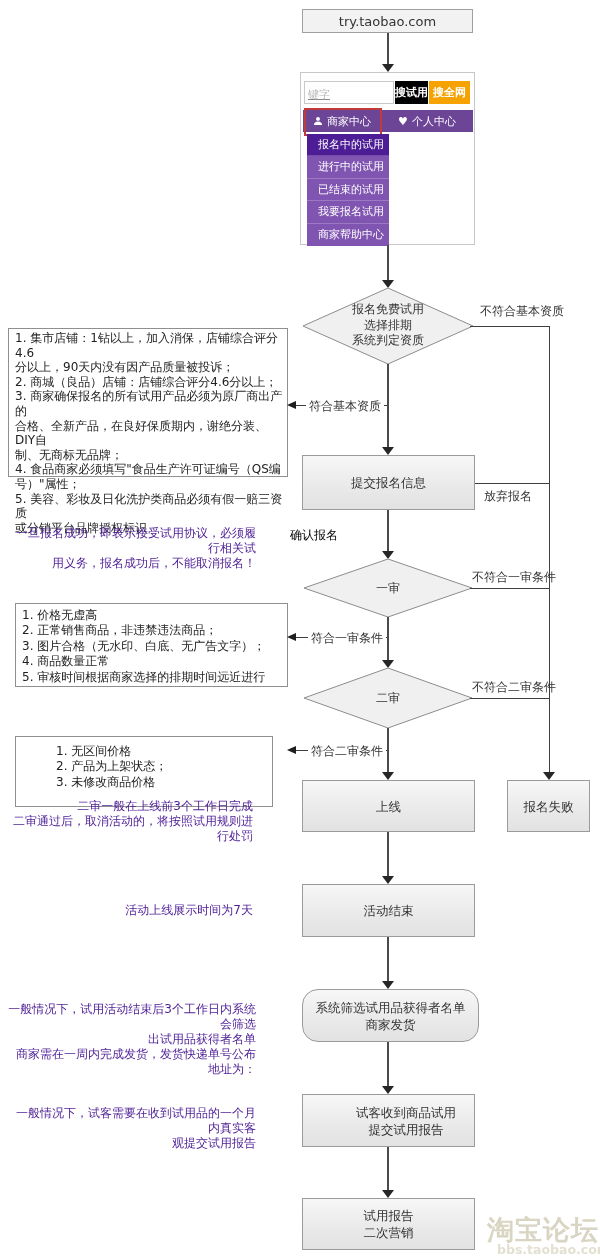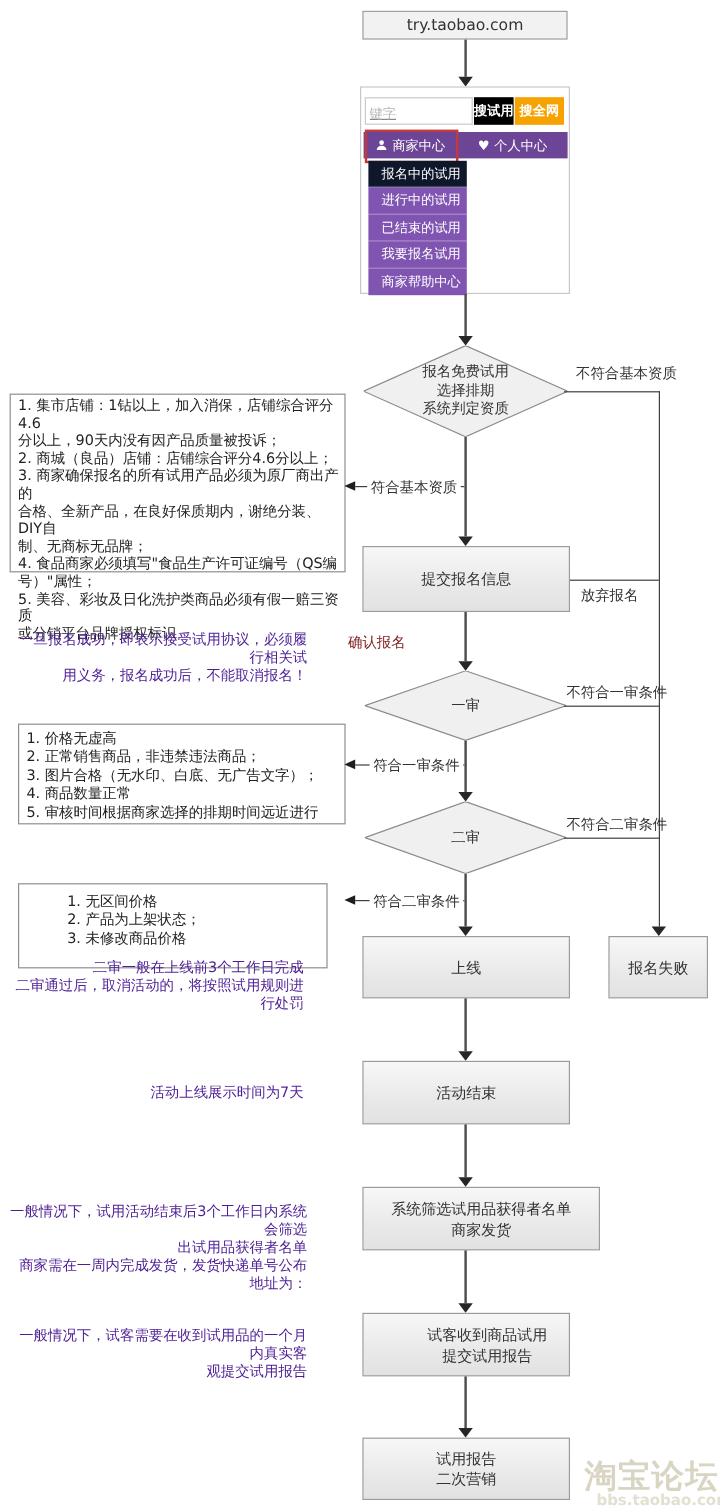--- a/index.html
+++ b/index.html
@@ -29,21 +29,21 @@
 
   
   .vline{position:absolute;width:2px;background:#4b4b4b;}
   .vline-thin{position:absolute;width:1px;background:#3f3f3f;}
   .hline{position:absolute;height:1px;background:#3f3f3f;}
   .ahead-down{position:absolute;width:0;height:0;border-left:6px solid transparent;border-right:6px solid transparent;border-top:8px solid #262626;}
   .ahead-left{position:absolute;width:0;height:0;border-top:4px solid transparent;border-bottom:4px solid transparent;border-right:9px solid #1e1e1e;}
 
   .blabel{position:absolute;font-size:12px;color:#333;white-space:nowrap;}
   .blabel.onwhite{background:#fff;padding:0 3px;}
-  .confirm-label{position:absolute;font-size:12px;color:#7f1d1d;text-align:right;}
+  .confirm-label{position:absolute;font-size:12px;color:#000000;text-align:right;}
 
   
   .portal{position:absolute;left:300px;top:72px;width:175px;height:173px;box-sizing:border-box;
         border:1px solid #c8c8c8;background:#fff;}
   .search-input{position:absolute;left:3px;top:8px;width:90px;height:23px;box-sizing:border-box;
         border:1px solid #c9c9c9;font-size:11px;color:#888;padding:4px 0 0 3px;outline:none;font-family:inherit;text-decoration:underline;}
   .search-input::placeholder{color:#b5b5b5;}
   .pbtn{position:absolute;top:8px;height:23px;display:flex;align-items:center;justify-content:center;
         color:#fff;font-size:11px;font-weight:bold;cursor:pointer;}
   .btn-trial{left:94px;width:33px;}
@@ -93,21 +93,21 @@
         </span>
         <span>商家中心</span>
       </div>
       <div class="tab tab-personal">
         <span class="heart">♥</span>
         <span>个人中心</span>
       </div>
     </div>
     <div class="red-rect"></div>
     <div class="menu">
-      <div class="menu-item" style="background:#0f172a;">报名中的试用</div>
+      <div class="menu-item" style="background:#4c1d95;">报名中的试用</div>
       <div class="menu-item" style="background:#8055b1;">进行中的试用</div>
       <div class="menu-item" style="background:#8055b1;">已结束的试用</div>
       <div class="menu-item" style="background:#8055b1;">我要报名试用</div>
       <div class="menu-item" style="background:#8055b1;">商家帮助中心</div>
     </div>
   </div>
 
   <div class="vline" style="left:387px;top:245px;height:35px;"></div>
   <div class="ahead-down" style="left:382px;top:280px;"></div>
 
@@ -189,21 +189,21 @@
   <div class="note" style="left:7px;top:799px;width:246px;">二审一般在上线前3个工作日完成
 二审通过后，取消活动的，将按照试用规则进行处罚</div>
 
   <div class="vline" style="left:387px;top:832px;height:44px;"></div>
   <div class="ahead-down" style="left:382px;top:876px;"></div>
   <div class="node" style="left:302px;top:884px;width:173px;height:53px;">活动结束</div>
   <div class="note" style="left:100px;top:903px;width:153px;">活动上线展示时间为7天</div>
 
   <div class="vline" style="left:387px;top:937px;height:44px;"></div>
   <div class="ahead-down" style="left:382px;top:981px;"></div>
-  <div class="node" style="left:302px;top:989px;width:198px;height:53px;">系统筛选试用品获得者名单
+  <div class="node" style="left:302px;top:989px;width:177px;height:53px;border-radius:16px;">系统筛选试用品获得者名单
 商家发货</div>
   <div class="note" style="left:8px;top:1002px;width:248px;text-align:right;">一般情况下，试用活动结束后3个工作日内系统会筛选
 出试用品获得者名单
 商家需在一周内完成发货，发货快递单号公布地址为：</div>
 
   <div class="vline" style="left:387px;top:1042px;height:44px;"></div>
   <div class="ahead-down" style="left:382px;top:1086px;"></div>
   <div class="node" style="left:302px;top:1094px;width:173px;height:53px;padding-left:35px;">试客收到商品试用
 提交试用报告</div>
   <div class="note" style="left:8px;top:1106px;width:248px;">一般情况下，试客需要在收到试用品的一个月内真实客

